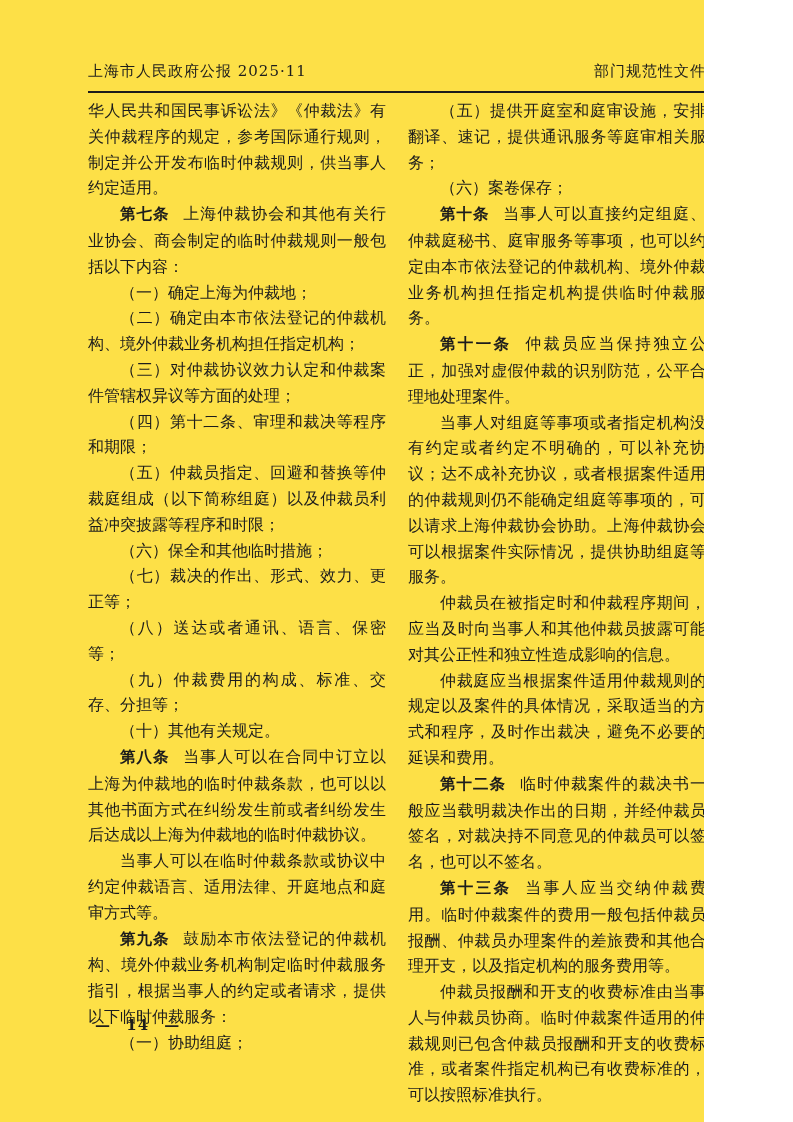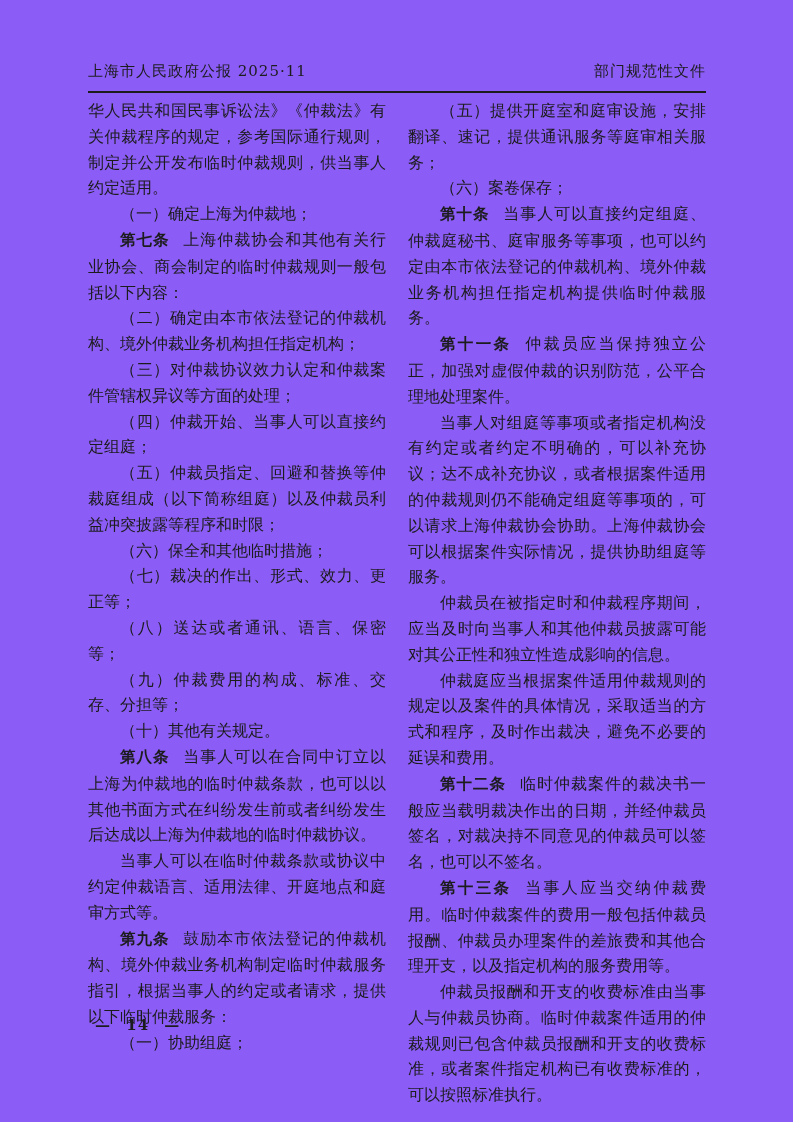--- a/index.html
+++ b/index.html
@@ -2,23 +2,23 @@
 <html><head>
 <meta charset="utf-8">
 <style>
   html, body {
     margin: 0;
     padding: 0;
     background: #ffffff;
   }
   .page {
     position: relative;
-    width: 793px;
+    width: 704px;
     height: 1122px;
-    background: #8b5cf6;
+    background: #fde047;
     color: #1c1c1c;
     font-family: "DejaVu Serif", "Liberation Serif", serif;
     overflow: hidden;
   }
   .page-header {
     position: absolute;
     left: 88px;
     top: 62px;
     width: 618px;
     display: flex;
@@ -69,25 +69,25 @@
 <body>
 
 <div class="page">
   <div class="page-header">
     <span>上海市人民政府公报 2025·11</span>
     <span>部门规范性文件</span>
   </div>
   <div class="header-rule"></div>
   <div class="col col-left">
       <p class="para">华人民共和国民事诉讼法》《仲裁法》有关仲裁程序的规定，参考国际通行规则，制定并公开发布临时仲裁规则，供当事人约定适用。</p>
+      <p class="para indent"><b class="article-label">第七条</b>上海仲裁协会和其他有关行业协会、商会制定的临时仲裁规则一般包括以下内容：</p>
       <p class="para indent">（一）确定上海为仲裁地；</p>
-      <p class="para indent"><b class="article-label">第七条</b>上海仲裁协会和其他有关行业协会、商会制定的临时仲裁规则一般包括以下内容：</p>
       <p class="para indent">（二）确定由本市依法登记的仲裁机构、境外仲裁业务机构担任指定机构；</p>
       <p class="para indent">（三）对仲裁协议效力认定和仲裁案件管辖权异议等方面的处理；</p>
-      <p class="para indent">（四）仲裁开始、当事人可以直接约定组庭；</p>
+      <p class="para indent">（四）第十二条、审理和裁决等程序和期限；</p>
       <p class="para indent">（五）仲裁员指定、回避和替换等仲裁庭组成（以下简称组庭）以及仲裁员利益冲突披露等程序和时限；</p>
       <p class="para indent">（六）保全和其他临时措施；</p>
       <p class="para indent">（七）裁决的作出、形式、效力、更正等；</p>
       <p class="para indent">（八）送达或者通讯、语言、保密等；</p>
       <p class="para indent">（九）仲裁费用的构成、标准、交存、分担等；</p>
       <p class="para indent">（十）其他有关规定。</p>
       <p class="para indent"><b class="article-label">第八条</b>当事人可以在合同中订立以上海为仲裁地的临时仲裁条款，也可以以其他书面方式在纠纷发生前或者纠纷发生后达成以上海为仲裁地的临时仲裁协议。</p>
       <p class="para indent">当事人可以在临时仲裁条款或协议中约定仲裁语言、适用法律、开庭地点和庭审方式等。</p>
       <p class="para indent"><b class="article-label">第九条</b>鼓励本市依法登记的仲裁机构、境外仲裁业务机构制定临时仲裁服务指引，根据当事人的约定或者请求，提供以下临时仲裁服务：</p>
       <p class="para indent">（一）协助组庭；</p>

